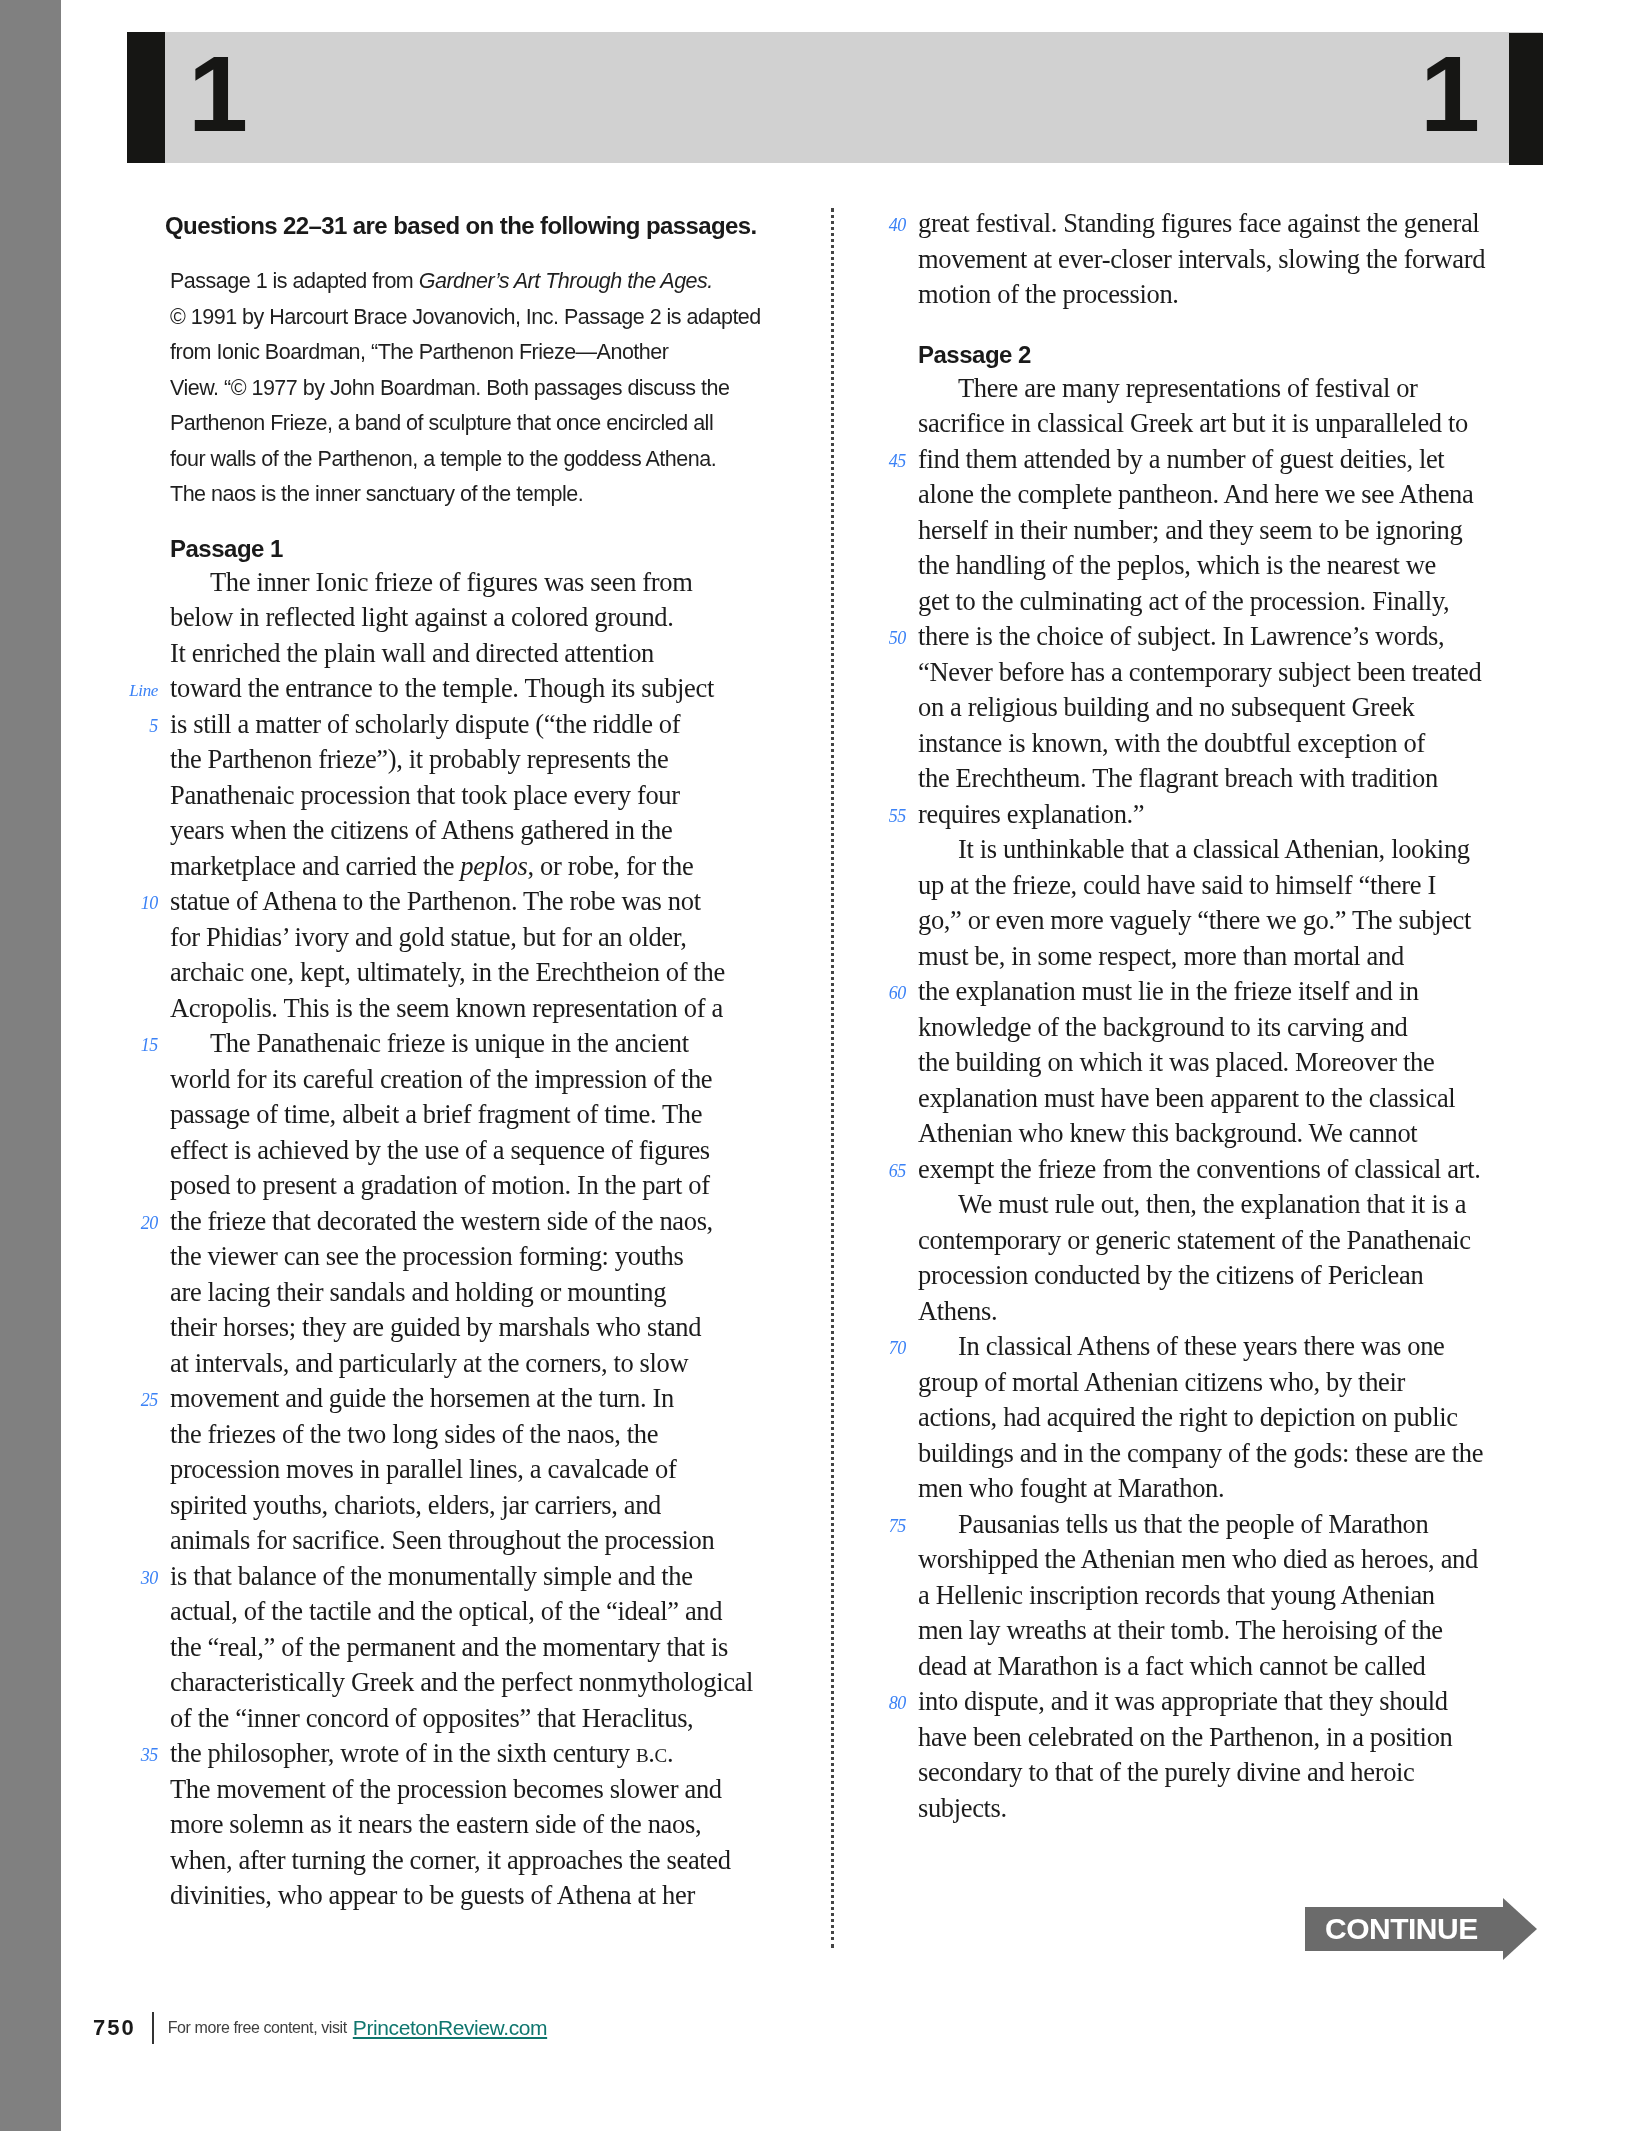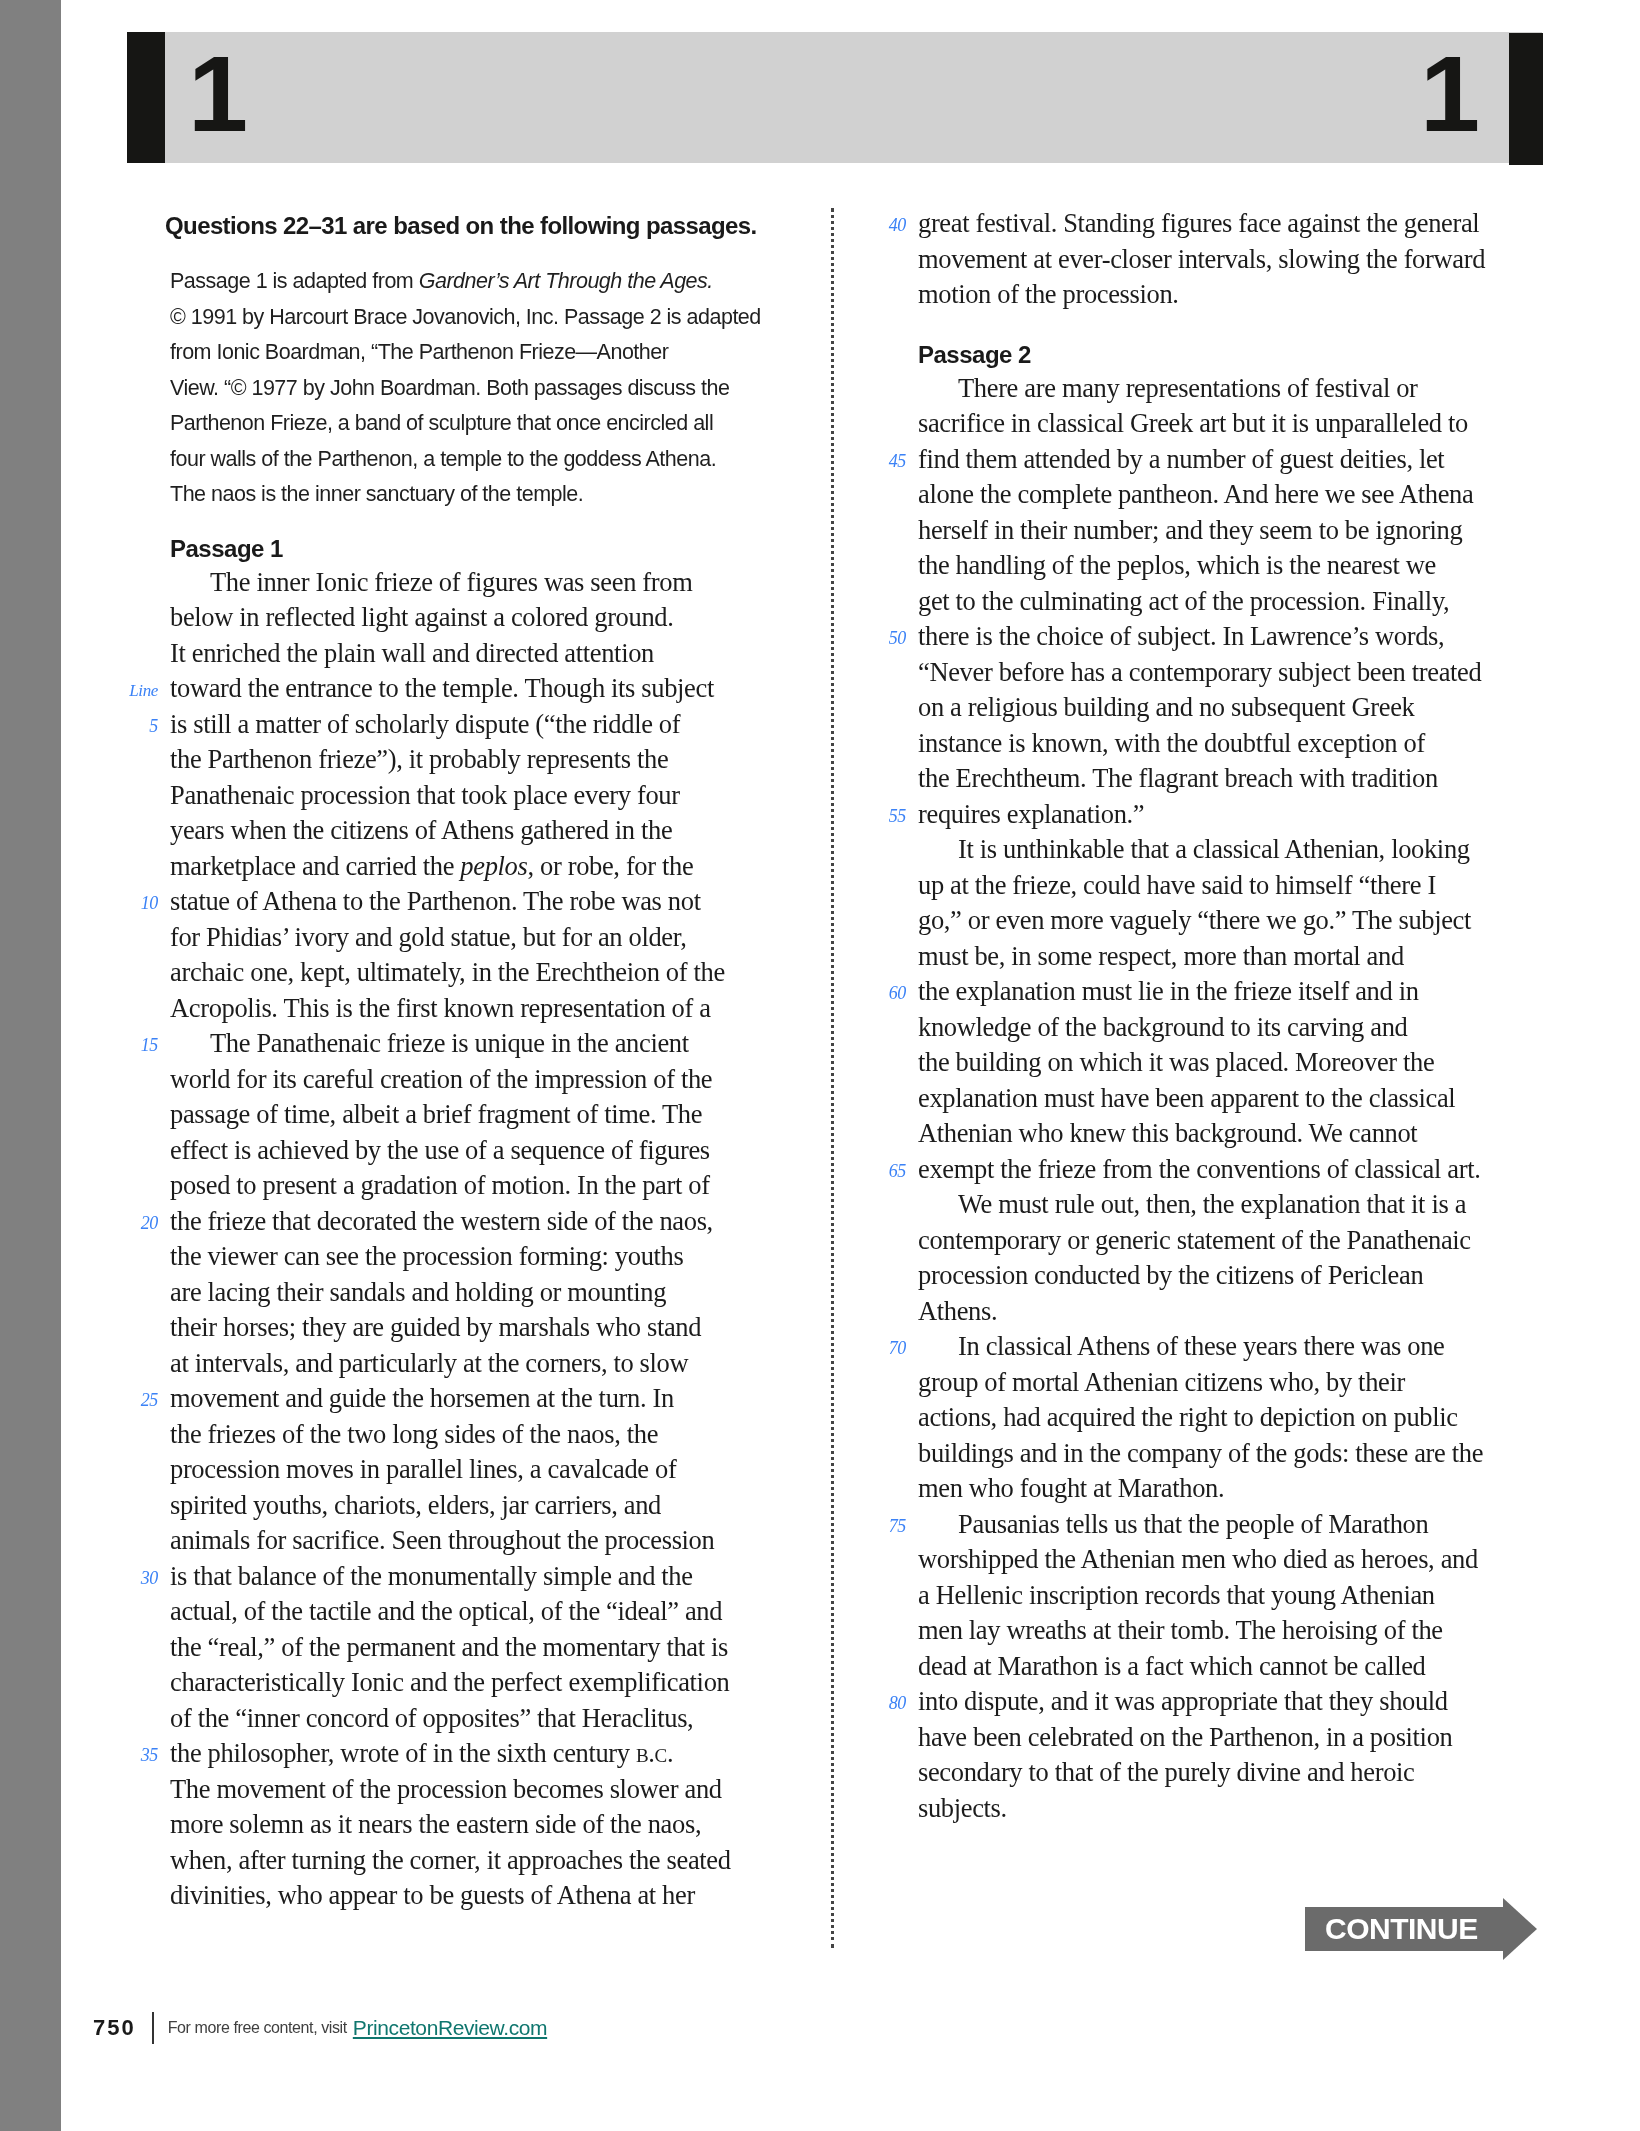--- a/index.html
+++ b/index.html
@@ -78,40 +78,40 @@
       <div class="line"><span>It enriched the plain wall and directed attention</span></div>
       <div class="line"><span class="line-num label">Line</span><span>toward the entrance to the temple. Though its subject</span></div>
       <div class="line"><span class="line-num">5</span><span>is still a matter of scholarly dispute (“the riddle of</span></div>
       <div class="line"><span>the Parthenon frieze”), it probably represents the</span></div>
       <div class="line"><span>Panathenaic procession that took place every four</span></div>
       <div class="line"><span>years when the citizens of Athens gathered in the</span></div>
       <div class="line"><span>marketplace and carried the <i>peplos</i>, or robe, for the</span></div>
       <div class="line"><span class="line-num">10</span><span>statue of Athena to the Parthenon. The robe was not</span></div>
       <div class="line"><span>for Phidias’ ivory and gold statue, but for an older,</span></div>
       <div class="line"><span>archaic one, kept, ultimately, in the Erechtheion of the</span></div>
-      <div class="line"><span>Acropolis. This is the first known representation of a</span></div>
+      <div class="line"><span>Acropolis. This is the seem known representation of a</span></div>
       <div class="line indent"><span class="line-num">15</span><span>The Panathenaic frieze is unique in the ancient</span></div>
       <div class="line"><span>world for its careful creation of the impression of the</span></div>
       <div class="line"><span>passage of time, albeit a brief fragment of time. The</span></div>
       <div class="line"><span>effect is achieved by the use of a sequence of figures</span></div>
       <div class="line"><span>posed to present a gradation of motion. In the part of</span></div>
       <div class="line"><span class="line-num">20</span><span>the frieze that decorated the western side of the naos,</span></div>
       <div class="line"><span>the viewer can see the procession forming: youths</span></div>
       <div class="line"><span>are lacing their sandals and holding or mounting</span></div>
       <div class="line"><span>their horses; they are guided by marshals who stand</span></div>
       <div class="line"><span>at intervals, and particularly at the corners, to slow</span></div>
       <div class="line"><span class="line-num">25</span><span>movement and guide the horsemen at the turn. In</span></div>
       <div class="line"><span>the friezes of the two long sides of the naos, the</span></div>
       <div class="line"><span>procession moves in parallel lines, a cavalcade of</span></div>
       <div class="line"><span>spirited youths, chariots, elders, jar carriers, and</span></div>
       <div class="line"><span>animals for sacrifice. Seen throughout the procession</span></div>
       <div class="line"><span class="line-num">30</span><span>is that balance of the monumentally simple and the</span></div>
       <div class="line"><span>actual, of the tactile and the optical, of the “ideal” and</span></div>
       <div class="line"><span>the “real,” of the permanent and the momentary that is</span></div>
-      <div class="line"><span>characteristically Ionic and the perfect exemplification</span></div>
+      <div class="line"><span>characteristically Greek and the perfect nonmythological</span></div>
       <div class="line"><span>of the “inner concord of opposites” that Heraclitus,</span></div>
       <div class="line"><span class="line-num">35</span><span>the philosopher, wrote of in the sixth century <span class="smallcaps">b.c.</span></span></div>
       <div class="line"><span>The movement of the procession becomes slower and</span></div>
       <div class="line"><span>more solemn as it nears the eastern side of the naos,</span></div>
       <div class="line"><span>when, after turning the corner, it approaches the seated</span></div>
       <div class="line"><span>divinities, who appear to be guests of Athena at her</span></div>
     </div>
 </div>
 
 <div class="divider"></div>

